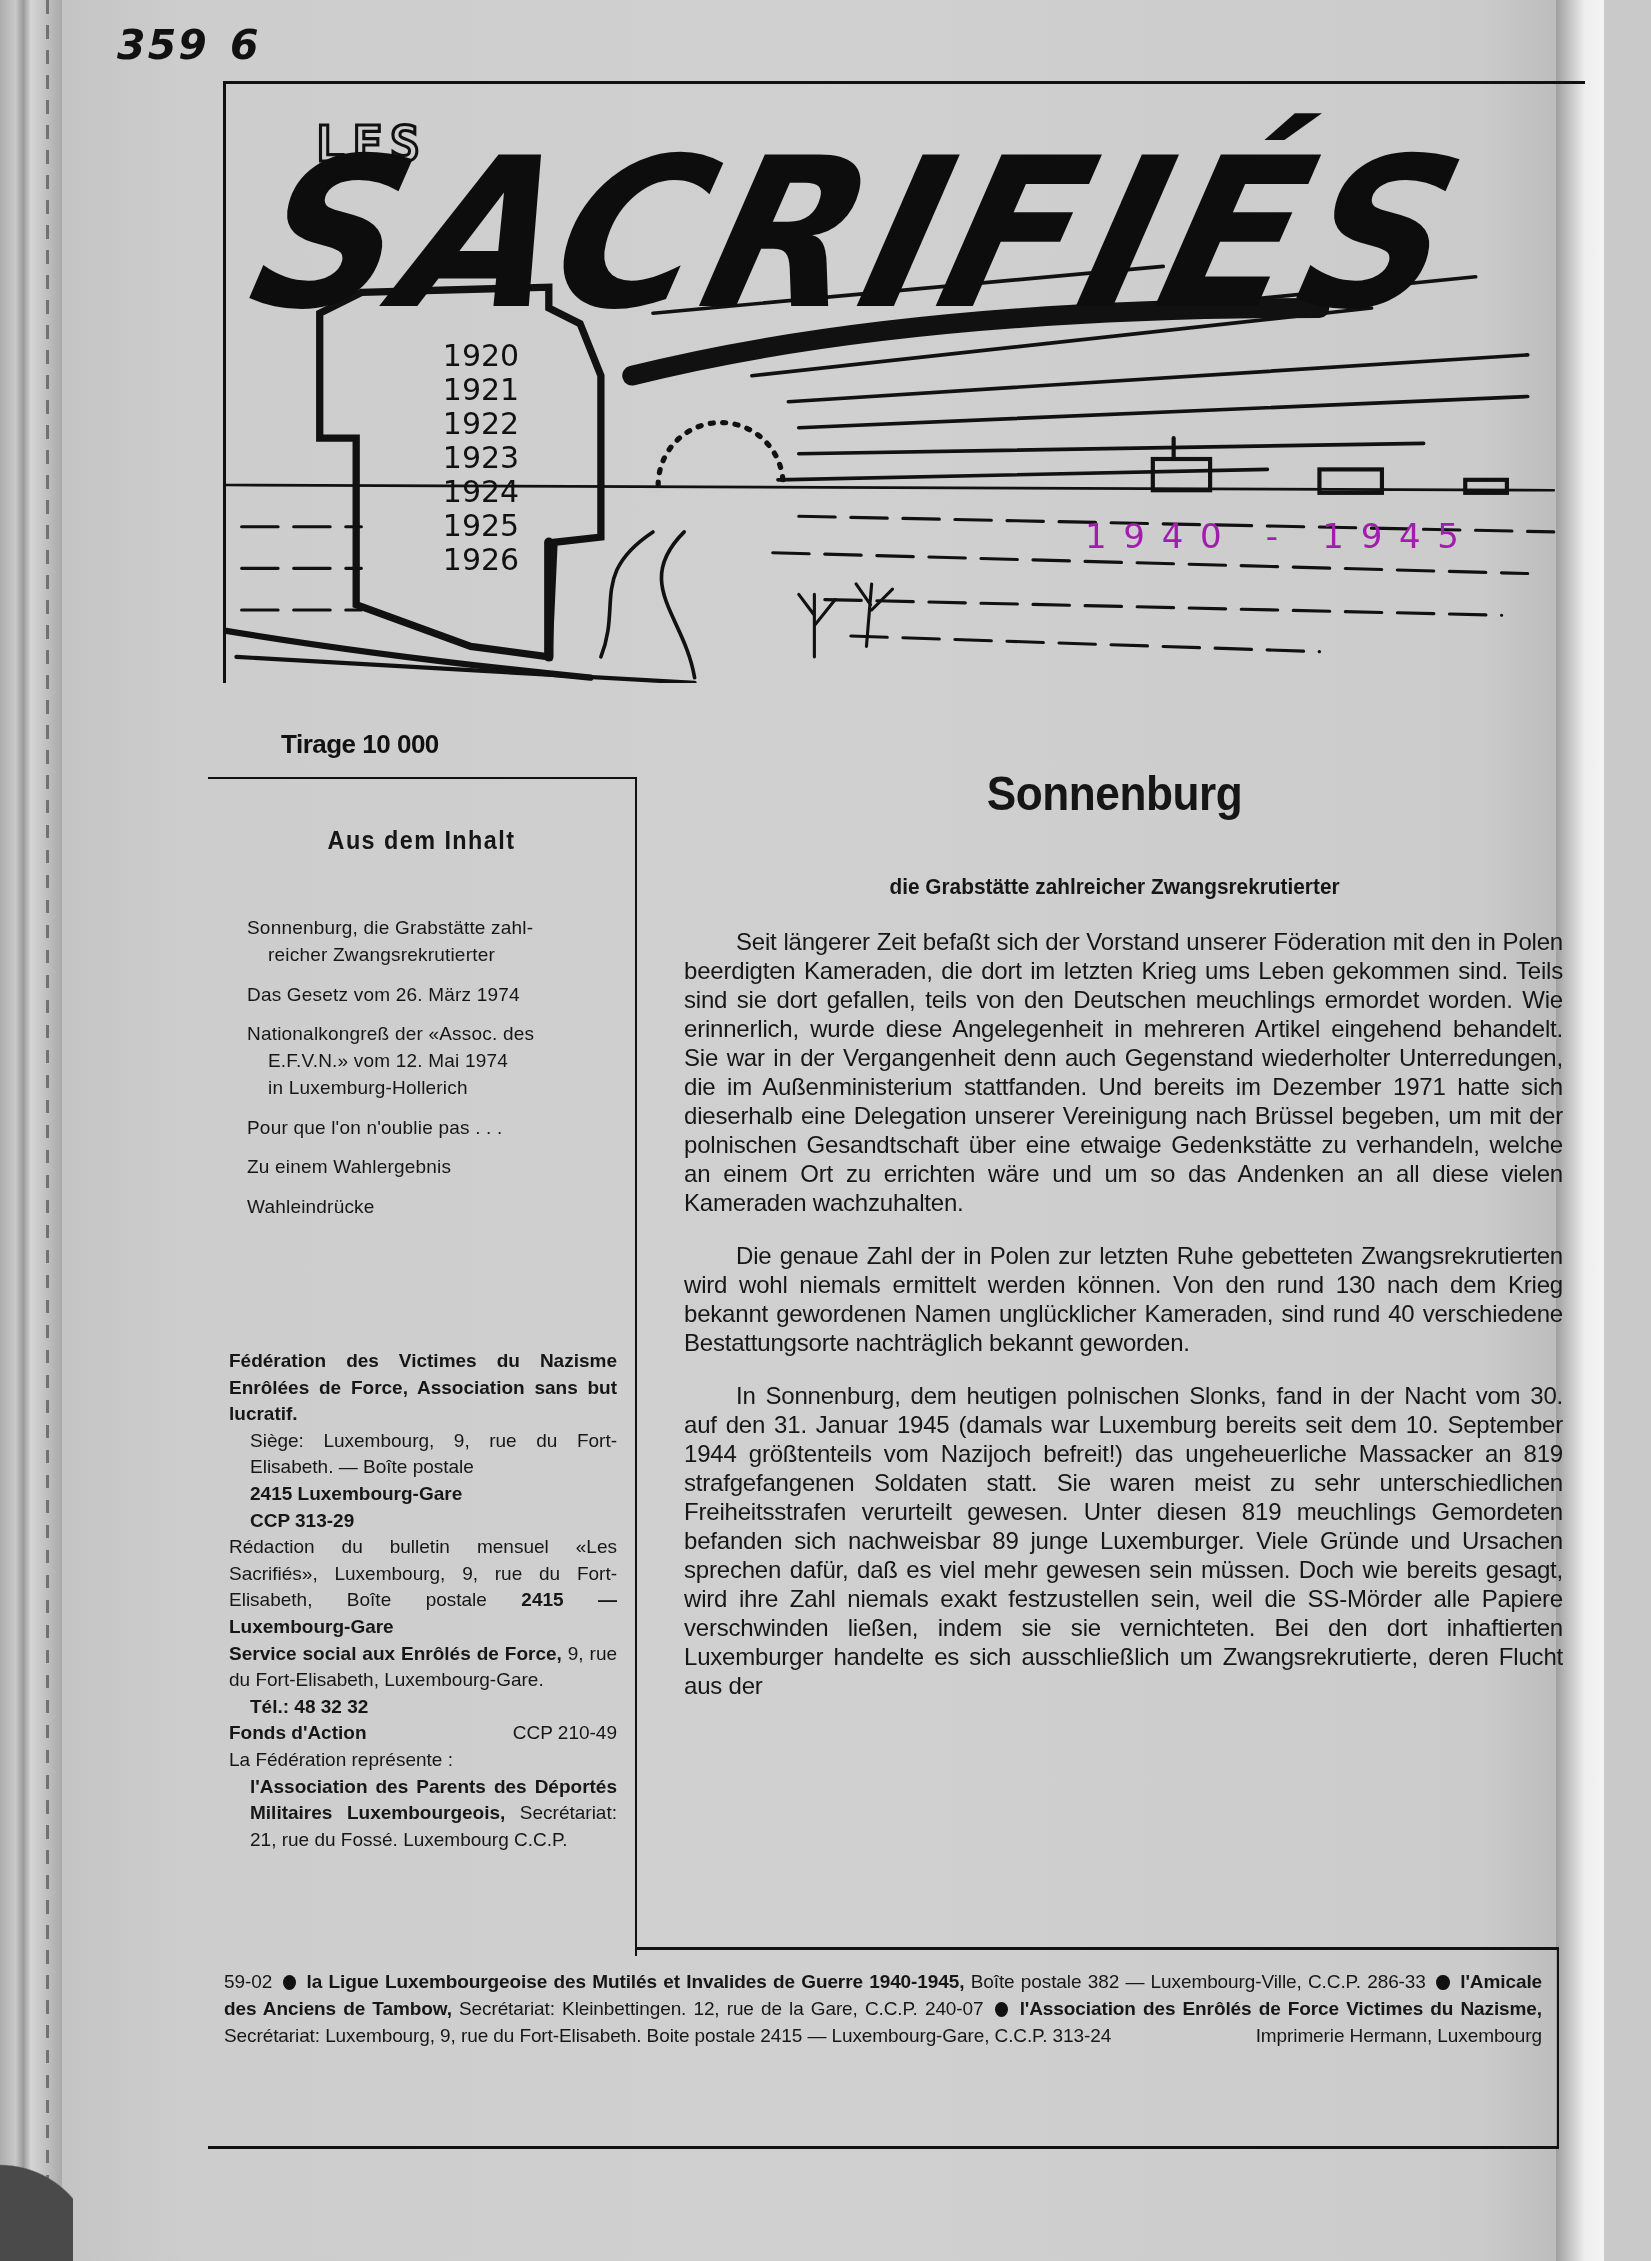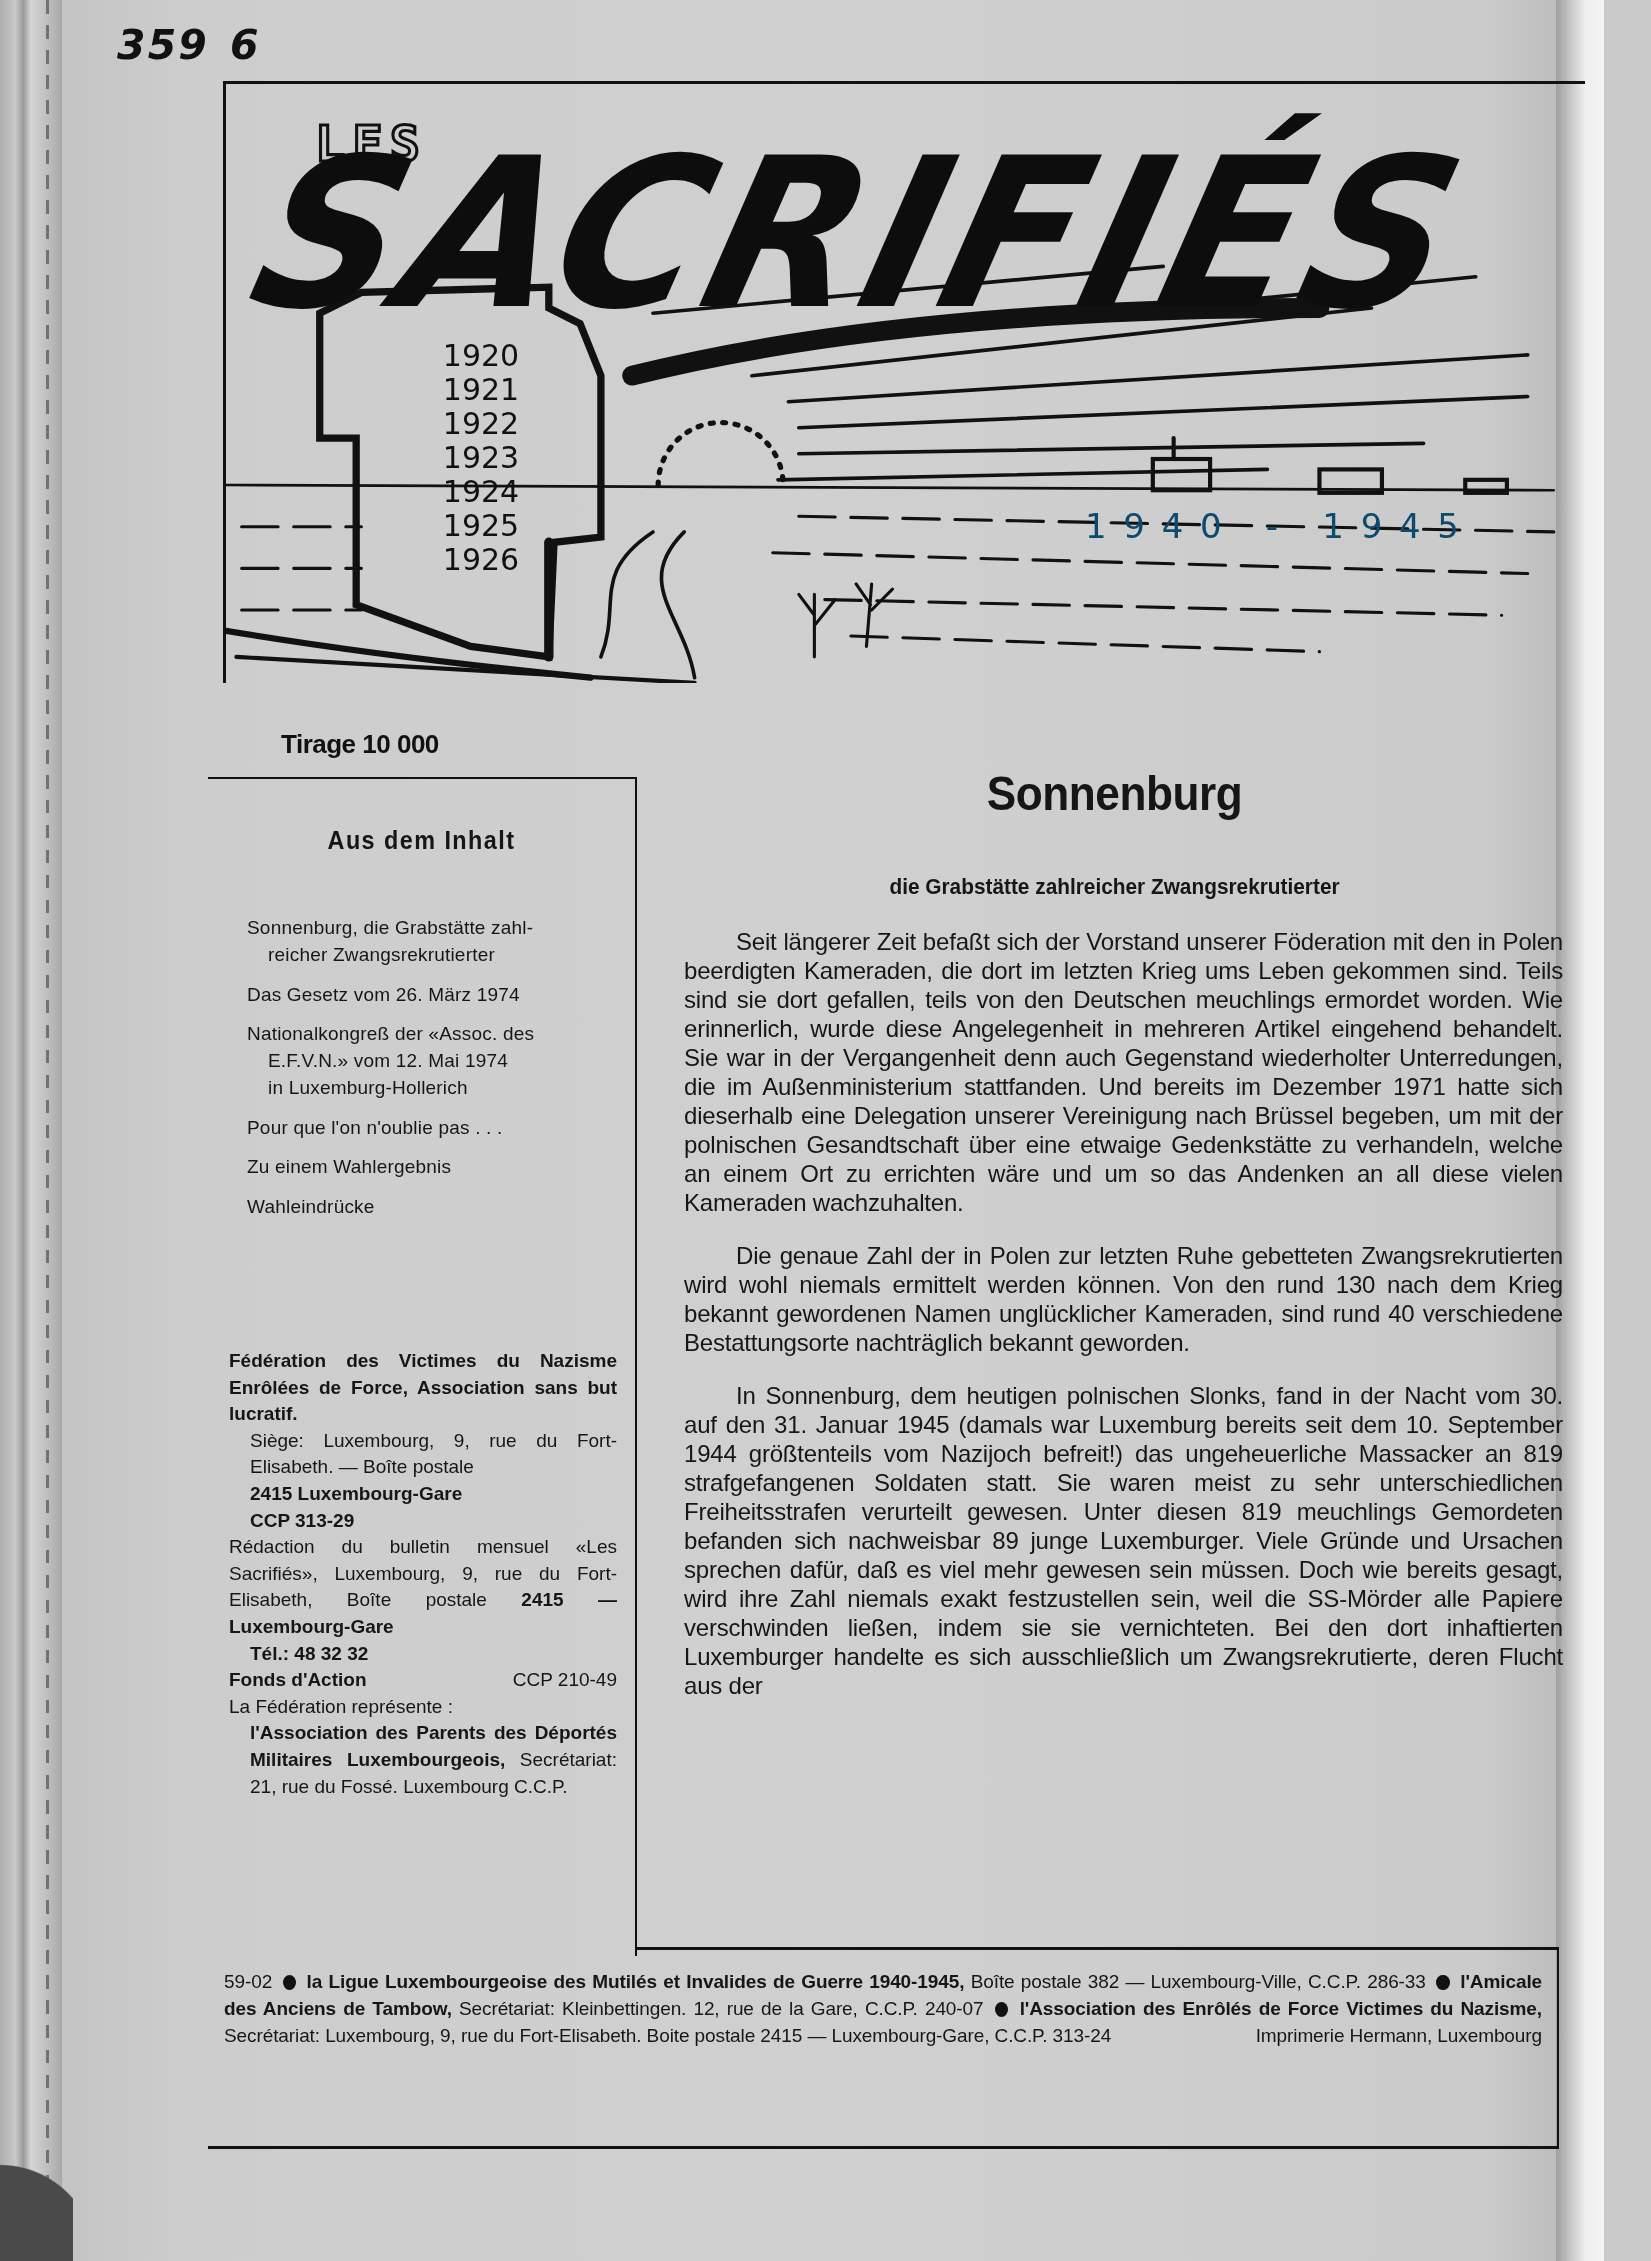--- a/index.html
+++ b/index.html
@@ -53,22 +53,22 @@
     font-family:"DejaVu Sans", sans-serif; font-weight:bold; font-style:italic;
     font-size:198px; letter-spacing:5.2px; line-height:1; color:#0d0d0d;
     transform:skewX(-14deg) scaleY(1.05);
   }
   .mast-years {
     position:absolute; left:195px; top:255px; width:120px;
     font-family:"DejaVu Sans", sans-serif; font-size:30px; line-height:34px;
     text-align:center; color:#111;
   }
   .mast-period {
-    position:absolute; left:859px; top:422px;
-    font-family:"DejaVu Sans", sans-serif; font-size:34px; letter-spacing:16.7px; color:#0c4a6e;
+    position:absolute; left:859px; top:432px;
+    font-family:"DejaVu Sans", sans-serif; font-size:34px; letter-spacing:16.7px; color:#a21caf;
   }
 
   
   .circulation {
     position:absolute; left:281px; top:729px;
     font-weight:bold; font-size:26px; letter-spacing:-0.5px; color:#111;
   }
 
   
   .sidebar {
@@ -233,20 +233,21 @@
       <span>Wahleindrücke</span>
     </div>
   </div>
 
   <div class="org-block">
     <p><b>Fédération des Victimes du Nazisme Enrôlées de Force, Association sans but lucratif.</b></p>
     <p class="ind">Siège: Luxembourg, 9, rue du Fort-Elisabeth. — Boîte postale</p>
     <p class="ind"><b>2415 Luxembourg-Gare</b></p>
     <p class="ind"><b>CCP 313-29</b></p>
     <p><span>Rédaction du bulletin mensuel «Les Sacrifiés», Luxembourg, 9, rue du Fort-Elisabeth, Boîte postale</span> <b>2415 — Luxembourg-Gare</b></p>
+    <p><b>Service social aux Enrôlés de Force,</b> <span>9, rue du Fort-Elisabeth, Luxembourg-Gare.</span></p>
     <p class="ind"><b>Tél.: 48 32 32</b></p>
     <p class="fund-row">
         <b>Fonds d'Action</b>
         <span>CCP 210-49</span>
       </p>
     <p>La Fédération représente :</p>
     <p class="ind"><b>l'Association des Parents des Déportés Militaires Luxembourgeois,</b> <span>Secrétariat: 21, rue du Fossé. Luxembourg C.C.P.</span></p>
   </div>
 </div>
 

